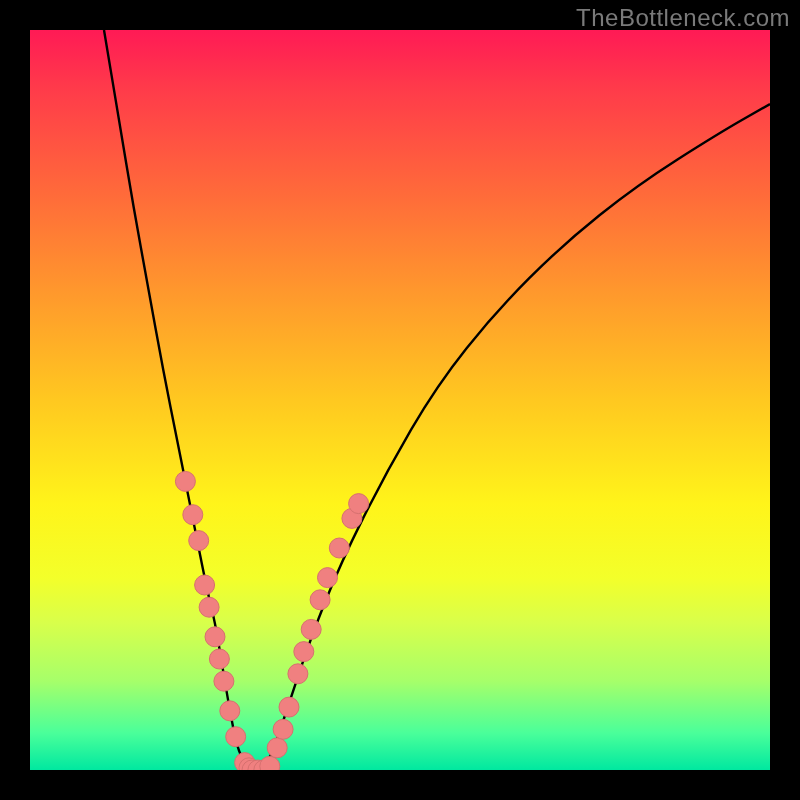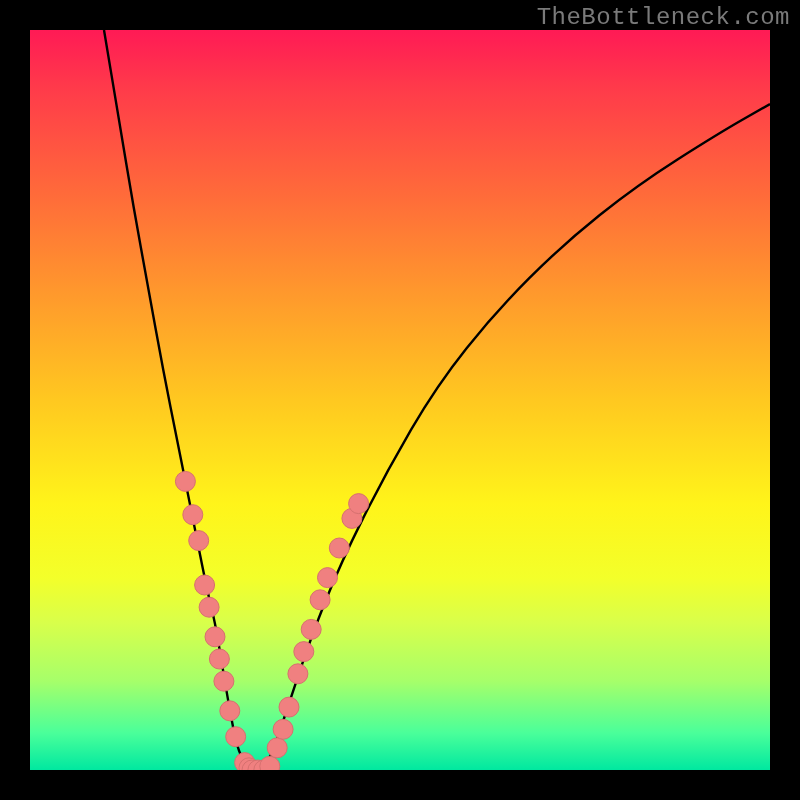--- a/index.html
+++ b/index.html
@@ -11,21 +11,20 @@
     background: #000;
     font-family: Arial, Helvetica, sans-serif;
   }
   .frame {
     position: absolute;
     top: 0;
     left: 0;
     width: 800px;
     height: 800px;
     background: #000;
-    font-family: Liberation Mono, monospace;
   }
   .plot-area {
     position: absolute;
     top: 30px;
     left: 30px;
     width: 740px;
     height: 740px;
     background: linear-gradient(to bottom,
       #ff1a55 0%,
       #ff3b4a 8%,

